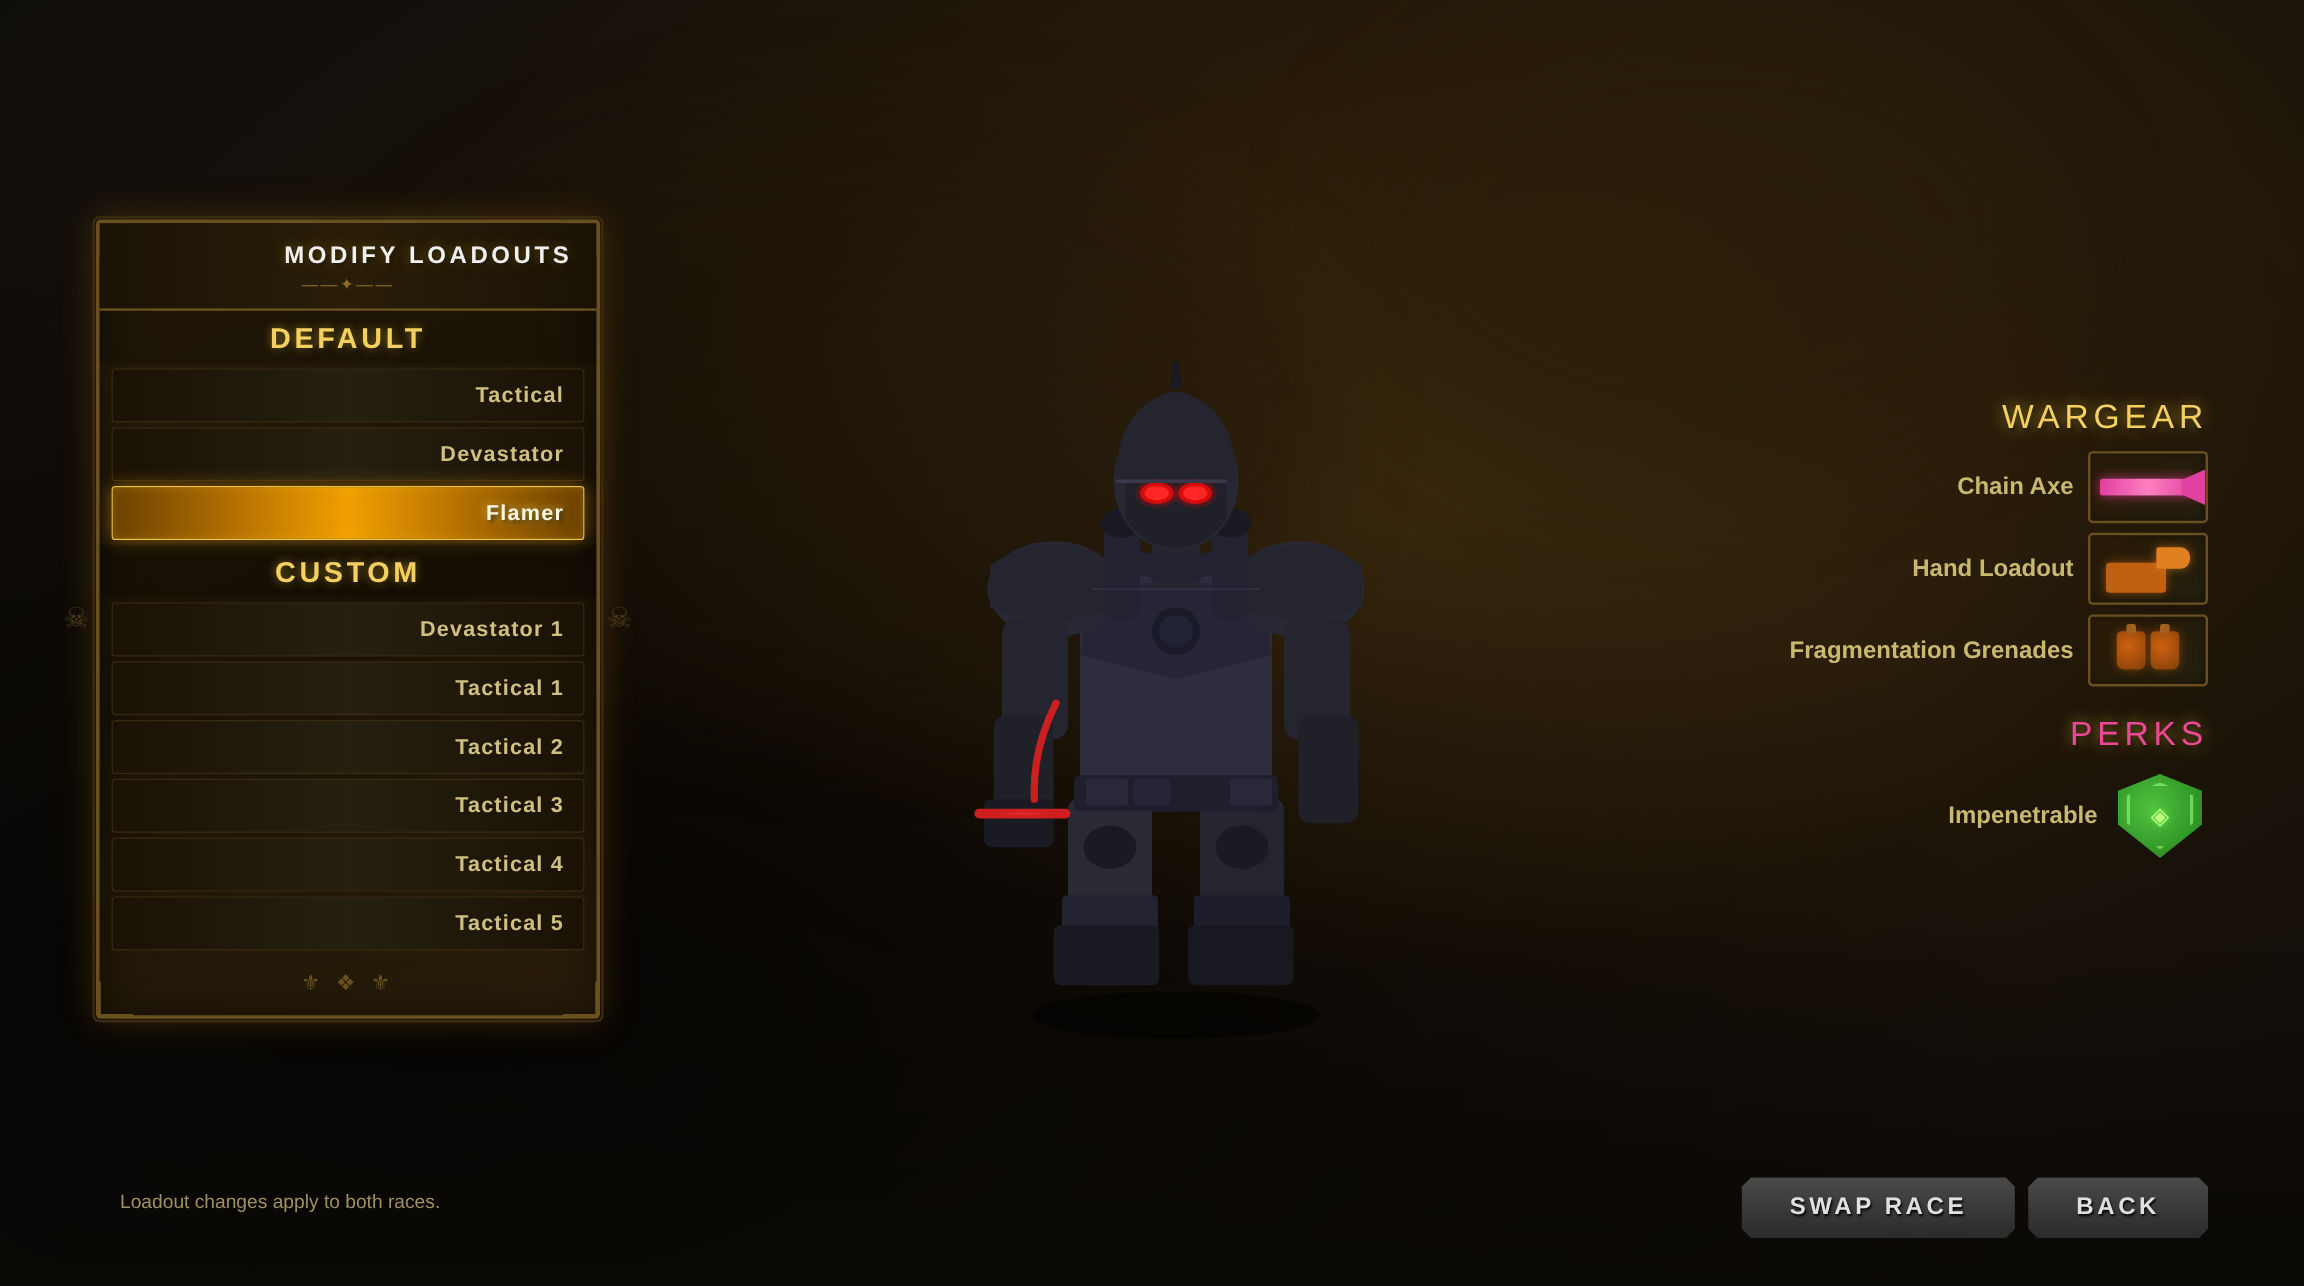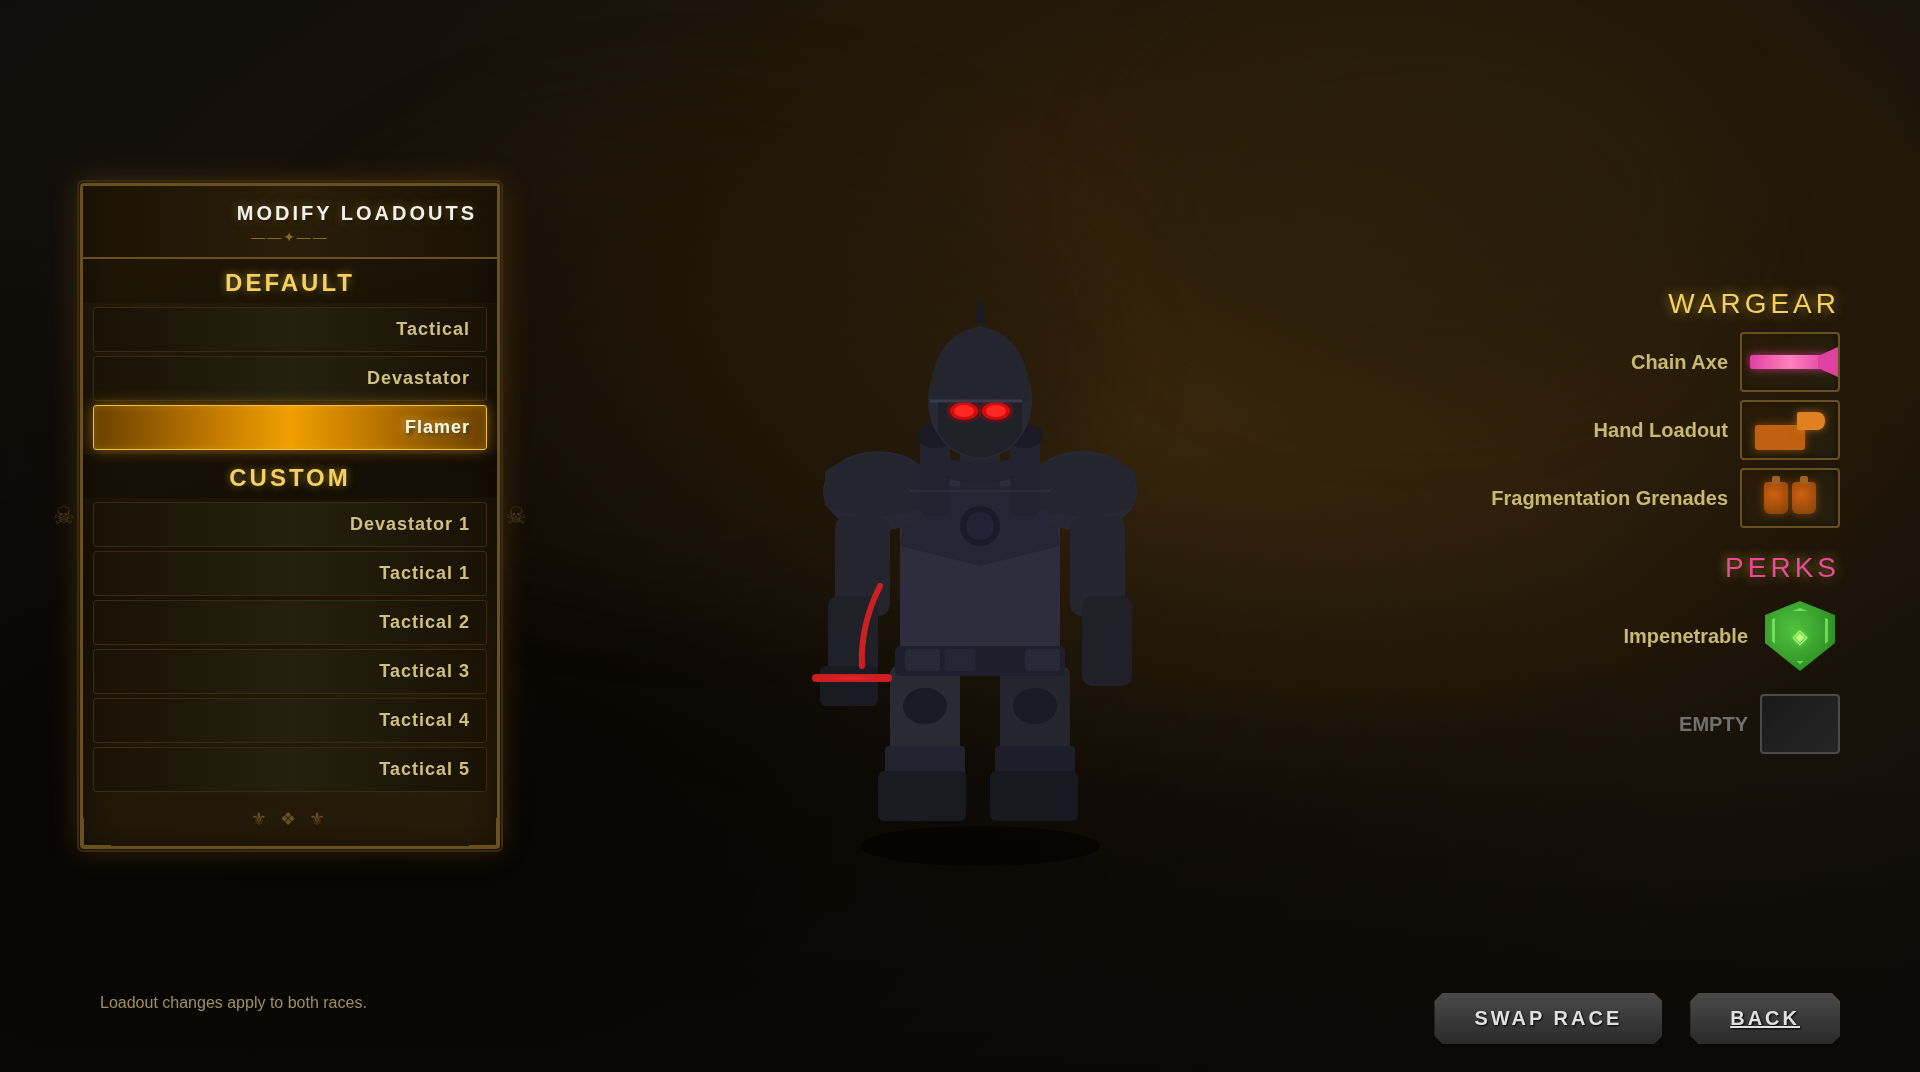--- a/index.html
+++ b/index.html
@@ -404,24 +404,24 @@
       padding-left: 28px;
     }
 
     .perk-label.empty {
       color: #707070;
     }
 
     
     .bottom-buttons {
       position: absolute;
-      bottom: 28px;
+      bottom: 40px;
       right: 80px;
       display: flex;
-      gap: 28px;
+      gap: 11px;
       z-index: 10;
       margin-top: 12px;
     }
 
     .btn-game {
       padding: 14px 40px;
       font-size: 20px;
       font-weight: 900;
       letter-spacing: 3px;
       text-transform: uppercase;
@@ -436,21 +436,20 @@
       color: #e0e0e0;
       text-shadow: 1px 1px 2px #000;
       box-shadow: 0 0 10px rgba(0,0,0,0.5);
     }
 
     .btn-back {
       background: linear-gradient(180deg, #4a4a4a 0%, #2a2a2a 100%);
       color: #e0e0e0;
       text-shadow: 1px 1px 2px #000;
       box-shadow: 0 0 10px rgba(0,0,0,0.5);
-      text-decoration: underline;
     }
 
     .btn-back::before {
       content: '◀';
       position: absolute;
       left: -20px;
       top: 50%;
       transform: translateY(-50%);
       color: #808080;
       font-size: 16px;
@@ -674,26 +673,20 @@
 
     <div class="perk-item">
       <span class="perk-label">Impenetrable</span>
       <div class="perk-icon-box">
         <div class="perk-shield">
           <span class="perk-inner-icon">◈</span>
         </div>
       </div>
     </div>
 
-    <div class="perk-item">
-      <span class="perk-label empty">EMPTY</span>
-      <div class="perk-icon-box">
-        <div class="perk-empty-box"></div>
-      </div>
-    </div>
 
   </div>
 </div>
 
 <div class="loadout-note">Loadout changes apply to both races.</div>
 
 <div class="bottom-buttons">
   <button class="btn-game btn-swap-race">SWAP RACE</button>
   <button class="btn-game btn-back">BACK</button>
 </div>

